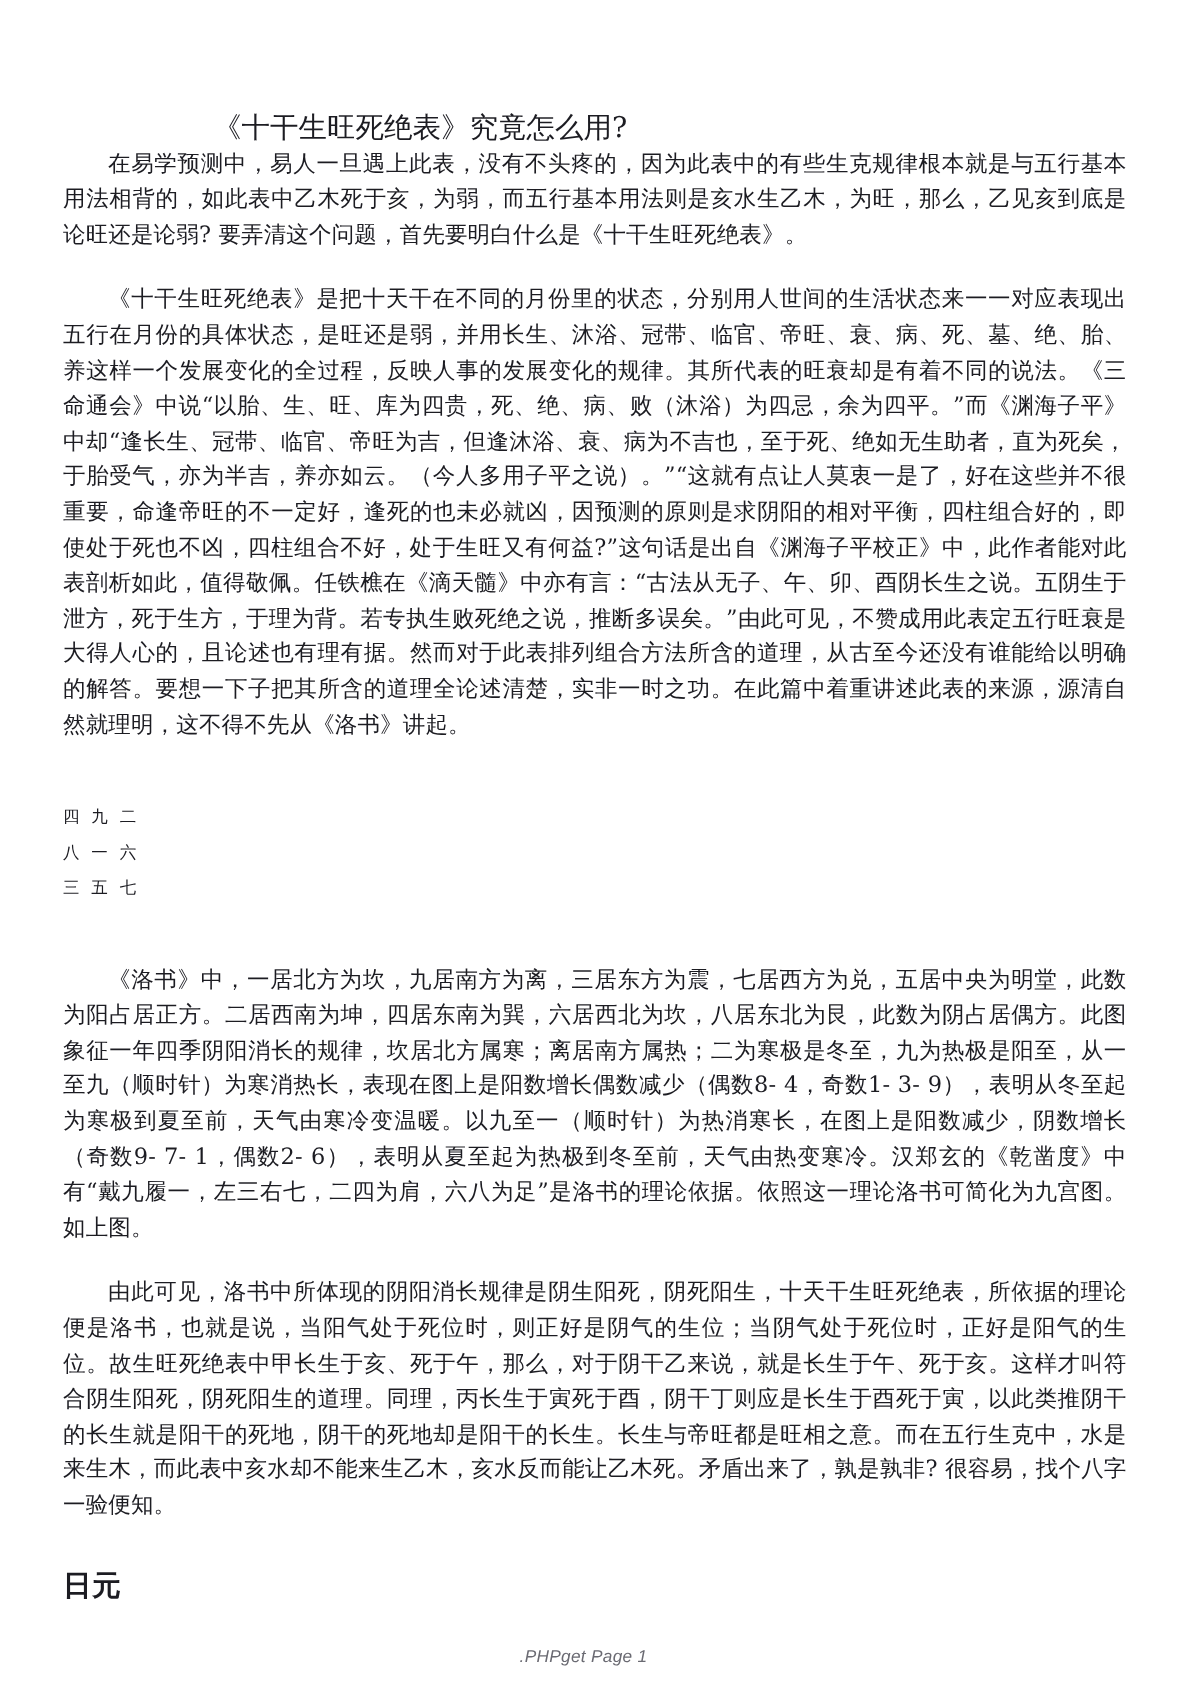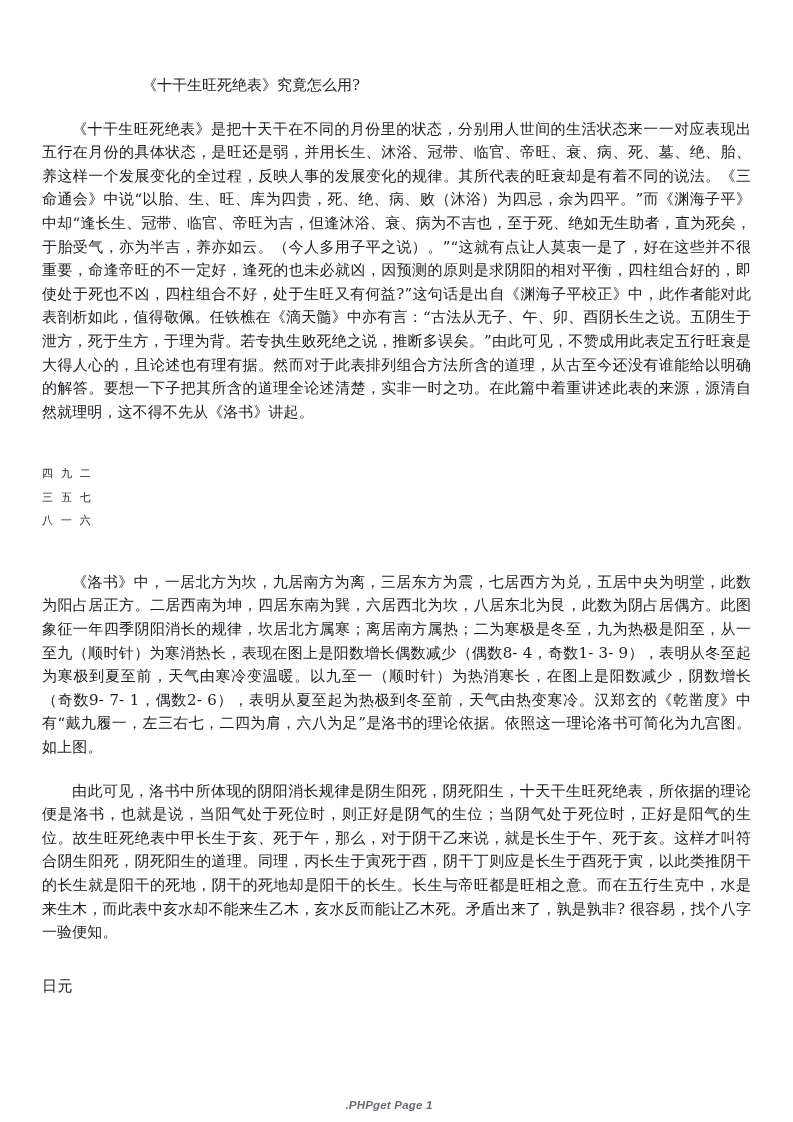--- a/index.html
+++ b/index.html
@@ -33,21 +33,21 @@
     margin: 0 0 0 0;
     font-size: 15px;
     line-height: 23.6px;
     text-align: justify;
     text-justify: inter-ideograph;
     letter-spacing: 0.1px;
     color: #1c1c22;
   }
   p.title-line {
     margin: 0;
-    font-size: 15px;
+    font-size: 19px;
     line-height: 23.6px;
     text-indent: 100px;
     color: #1c1c22;
   }
   .indent2 {
     text-indent: 30px;
   }
   .gap-md { height: 20px; }
   .gap-lg { height: 30px; }
   .gap-xl { height: 38px; }
@@ -56,61 +56,62 @@
     margin: 0;
     font-size: 11px;
     line-height: 23.5px;
     letter-spacing: 2.2px;
     color: #1c1c22;
   }
   .magic-row { white-space: pre; }
 
   p.plain {
     margin: 0;
-    font-size: 15px;
+    font-size: 19px;
     line-height: 23.6px;
     color: #1c1c22;
+    font-weight: bold;
   }
   .bazi-label { letter-spacing: 0.5px; }
   .bazi-line { letter-spacing: 0.6px; }
 
   .footer {
     position: absolute;
     left: 0;
     top: 1099px;
     width: 778px;
     text-align: center;
     font-family: "Liberation Sans", sans-serif;
     font-style: italic;
     font-size: 11.5px;
     color: #6a6a72;
     letter-spacing: 0.2px;
-    font-weight: bold;
   }
 </style>
 </head>
 <body>
 
 <div class="page">
 
   <div class="content">
 
     <p class="title-line">《十干生旺死绝表》究竟怎么用?</p>
 
+    <p class="para indent2">在易学预测中，易人一旦遇上此表，没有不头疼的，因为此表中的有些生克规律根本就是与五行基本用法相背的，如此表中乙木死于亥，为弱，而五行基本用法则是亥水生乙木，为旺，那么，乙见亥到底是论旺还是论弱? 要弄清这个问题，首先要明白什么是《十干生旺死绝表》。</p>
 
     <div class="gap-md"></div>
 
     <p class="para indent2">《十干生旺死绝表》是把十天干在不同的月份里的状态，分别用人世间的生活状态来一一对应表现出五行在月份的具体状态，是旺还是弱，并用长生、沐浴、冠带、临官、帝旺、衰、病、死、墓、绝、胎、养这样一个发展变化的全过程，反映人事的发展变化的规律。其所代表的旺衰却是有着不同的说法。《三命通会》中说“以胎、生、旺、库为四贵，死、绝、病、败（沐浴）为四忌，余为四平。”而《渊海子平》中却“逢长生、冠带、临官、帝旺为吉，但逢沐浴、衰、病为不吉也，至于死、绝如无生助者，直为死矣，于胎受气，亦为半吉，养亦如云。（今人多用子平之说）。”“这就有点让人莫衷一是了，好在这些并不很重要，命逢帝旺的不一定好，逢死的也未必就凶，因预测的原则是求阴阳的相对平衡，四柱组合好的，即使处于死也不凶，四柱组合不好，处于生旺又有何益?”这句话是出自《渊海子平校正》中，此作者能对此表剖析如此，值得敬佩。任铁樵在《滴天髓》中亦有言：“古法从无子、午、卯、酉阴长生之说。五阴生于泄方，死于生方，于理为背。若专执生败死绝之说，推断多误矣。”由此可见，不赞成用此表定五行旺衰是大得人心的，且论述也有理有据。然而对于此表排列组合方法所含的道理，从古至今还没有谁能给以明确的解答。要想一下子把其所含的道理全论述清楚，实非一时之功。在此篇中着重讲述此表的来源，源清自然就理明，这不得不先从《洛书》讲起。</p>
 
     <div class="gap-xl"></div>
 
     <div class="magic-square">
       <div class="magic-row">四 九 二</div>
+      <div class="magic-row">八 一 六</div>
       <div class="magic-row">三 五 七</div>
-      <div class="magic-row">八 一 六</div>
     </div>
 
     <div class="gap-xl"></div>
 
     <p class="para indent2">《洛书》中，一居北方为坎，九居南方为离，三居东方为震，七居西方为兑，五居中央为明堂，此数为阳占居正方。二居西南为坤，四居东南为巽，六居西北为坎，八居东北为艮，此数为阴占居偶方。此图象征一年四季阴阳消长的规律，坎居北方属寒；离居南方属热；二为寒极是冬至，九为热极是阳至，从一至九（顺时针）为寒消热长，表现在图上是阳数增长偶数减少（偶数8- 4，奇数1- 3- 9），表明从冬至起为寒极到夏至前，天气由寒冷变温暖。以九至一（顺时针）为热消寒长，在图上是阳数减少，阴数增长（奇数9- 7- 1，偶数2- 6），表明从夏至起为热极到冬至前，天气由热变寒冷。汉郑玄的《乾凿度》中有“戴九履一，左三右七，二四为肩，六八为足”是洛书的理论依据。依照这一理论洛书可简化为九宫图。如上图。</p>
 
     <div class="gap-md"></div>
 
     <p class="para indent2">由此可见，洛书中所体现的阴阳消长规律是阴生阳死，阴死阳生，十天干生旺死绝表，所依据的理论便是洛书，也就是说，当阳气处于死位时，则正好是阴气的生位；当阴气处于死位时，正好是阳气的生位。故生旺死绝表中甲长生于亥、死于午，那么，对于阴干乙来说，就是长生于午、死于亥。这样才叫符合阴生阳死，阴死阳生的道理。同理，丙长生于寅死于酉，阴干丁则应是长生于酉死于寅，以此类推阴干的长生就是阳干的死地，阴干的死地却是阳干的长生。长生与帝旺都是旺相之意。而在五行生克中，水是来生木，而此表中亥水却不能来生乙木，亥水反而能让乙木死。矛盾出来了，孰是孰非? 很容易，找个八字一验便知。</p>
 

